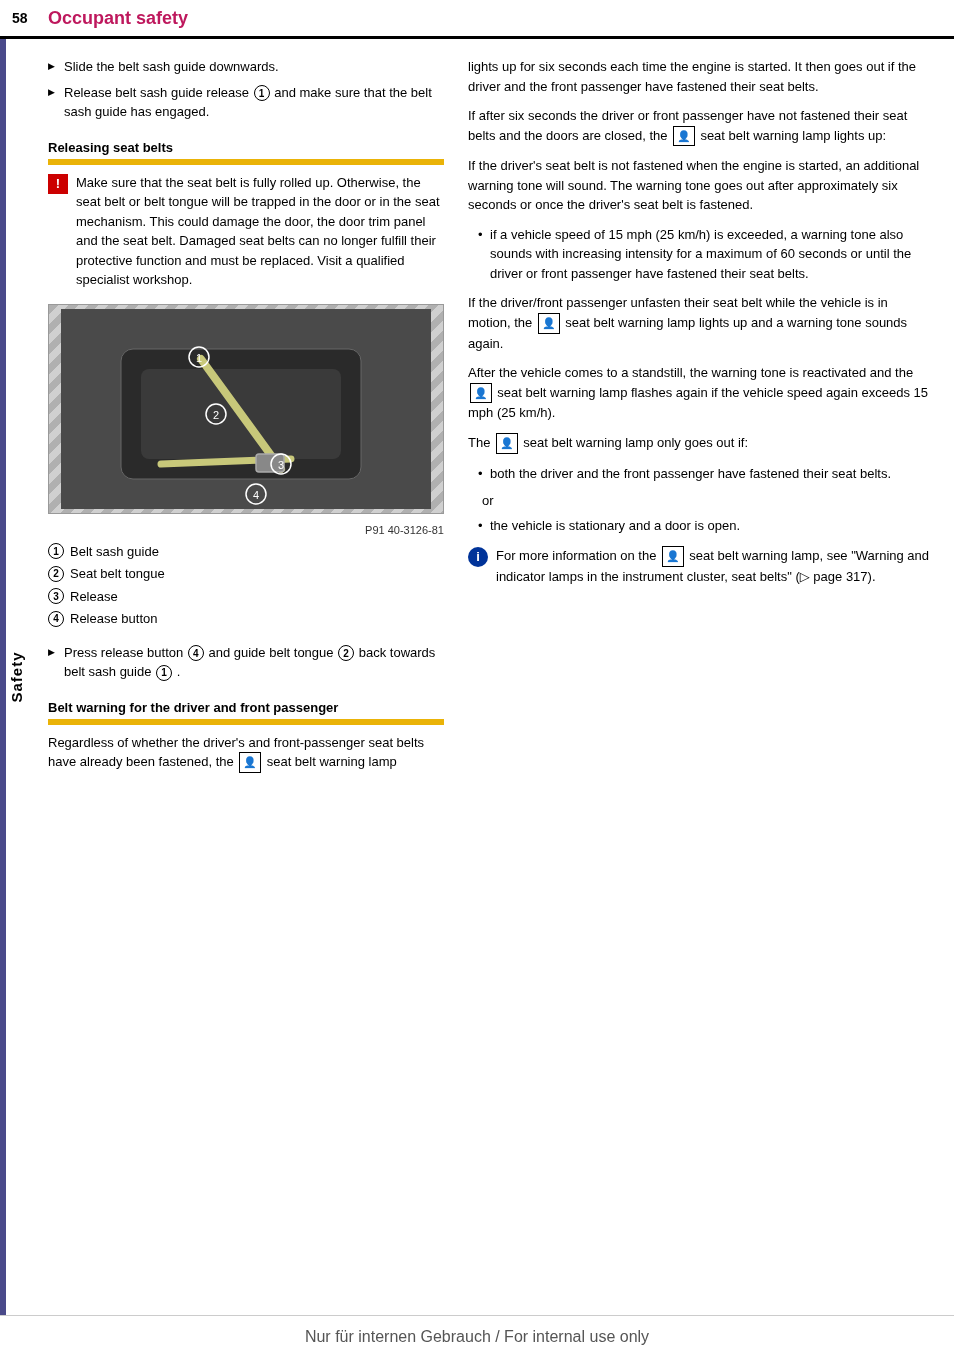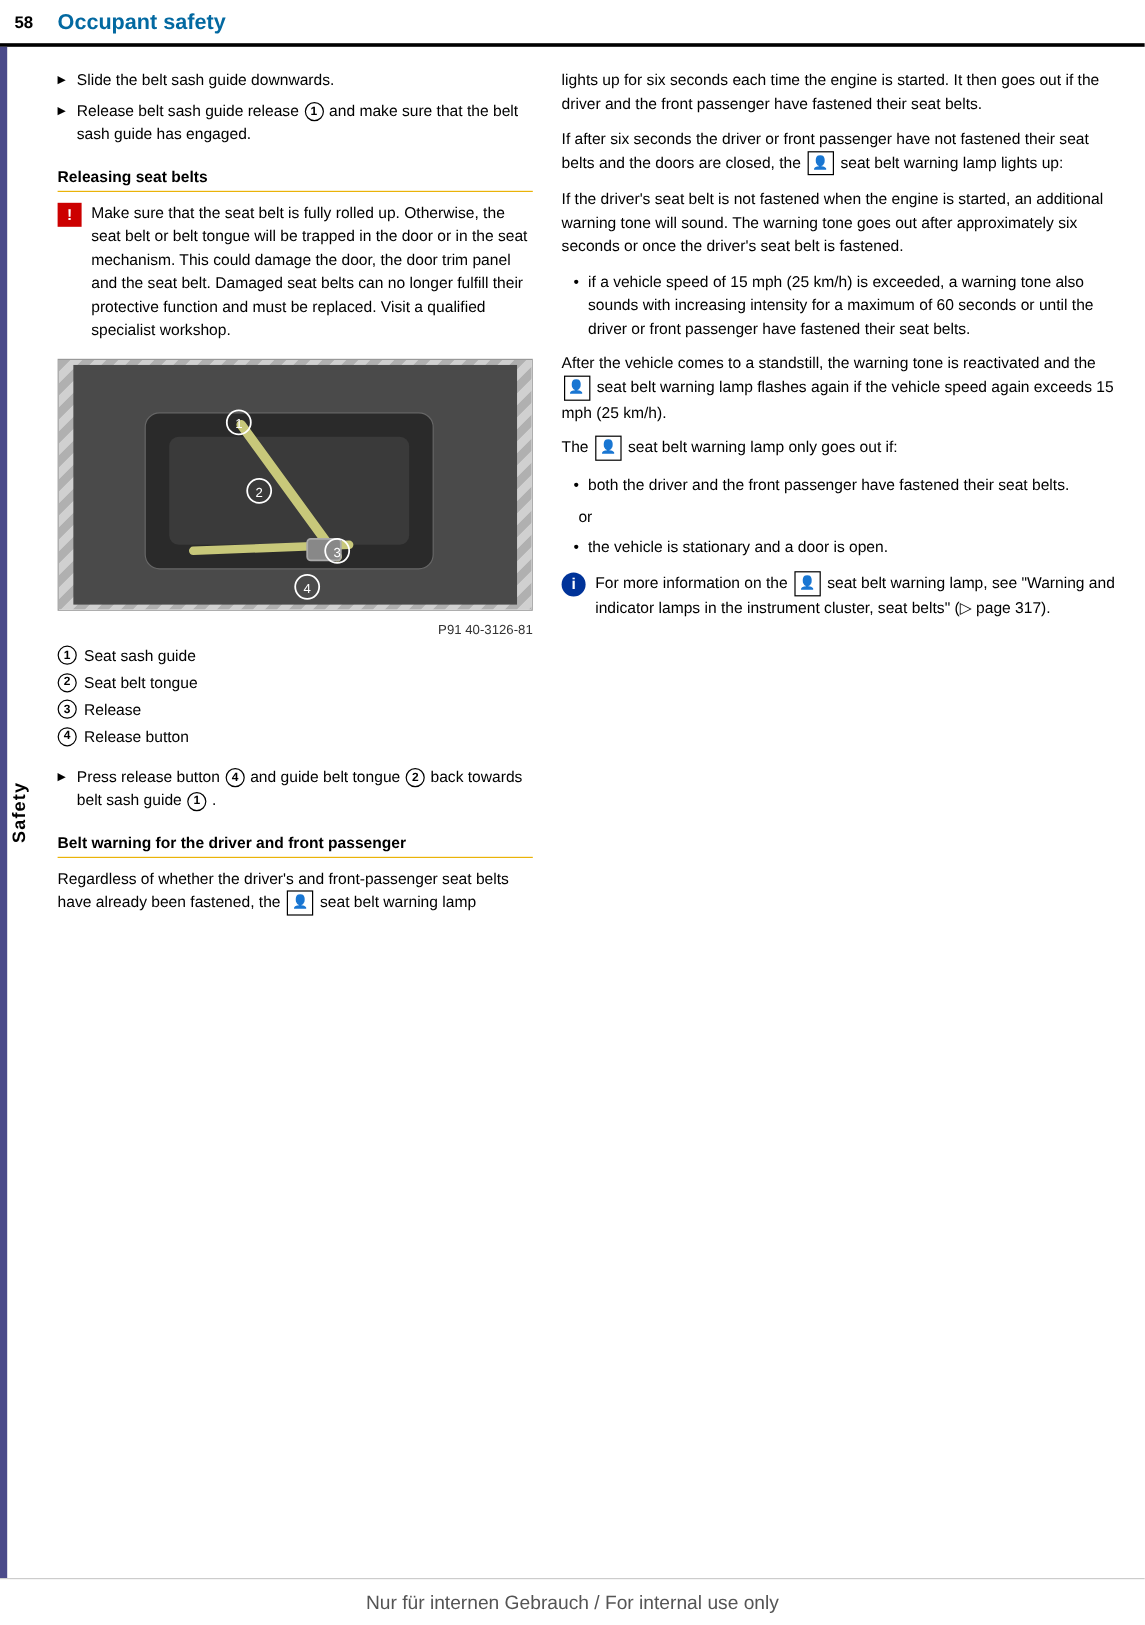--- a/index.html
+++ b/index.html
@@ -31,21 +31,21 @@
     .page-number {
       font-size: 14px;
       font-weight: bold;
       padding: 4px 14px 4px 12px;
       color: #000;
       min-width: 48px;
     }
     .header-title {
       font-size: 18px;
       font-weight: bold;
-      color: #0369a1;
+      color: #be185d;
     }
 
     
     .main-content {
       display: flex;
       flex: 1;
     }
 
     
     .sidebar {
@@ -122,21 +122,21 @@
       vertical-align: middle;
       margin: 0 1px;
       font-weight: bold;
     }
 
     .section-title {
       font-size: 13px;
       font-weight: bold;
       margin-bottom: 8px;
       margin-top: 18px;
-      border-bottom: 1px solid #eab308;
+      border-bottom: 6px solid #eab308;
       padding-bottom: 4px;
     }
 
     .warning-box {
       display: flex;
       align-items: flex-start;
       margin-bottom: 14px;
       gap: 8px;
     }
     .warning-icon {
@@ -336,21 +336,21 @@
             <text x="195" y="190" font-size="11" fill="#fff" text-anchor="middle">4</text>
           </svg>
         </div>
       </div>
 
       <div class="image-caption">P91 40-3126-81</div>
 
       <ul class="numbered-items">
         <li>
           <span class="num-circle">1</span>
-          <span>Seat sash guide</span>
+          <span>Belt sash guide</span>
         </li>
         <li>
           <span class="num-circle">2</span>
           <span>Seat belt tongue</span>
         </li>
         <li>
           <span class="num-circle">3</span>
           <span>Release</span>
         </li>
         <li>
@@ -379,20 +379,23 @@
       <p>
         If after six seconds the driver or front passenger have not fastened their seat belts and the doors are closed, the <span class="lamp-icon">👤</span> seat belt warning lamp lights up:
       </p>
 
       <p>If the driver's seat belt is not fastened when the engine is started, an additional warning tone will sound. The warning tone goes out after approximately six seconds or once the driver's seat belt is fastened.</p>
 
       <ul class="dot-list">
         <li>if a vehicle speed of 15 mph (25 km/h) is exceeded, a warning tone also sounds with increasing intensity for a maximum of 60 seconds or until the driver or front passenger have fastened their seat belts.</li>
       </ul>
 
+      <p>
+        If the driver/front passenger unfasten their seat belt while the vehicle is in motion, the <span class="lamp-icon">👤</span> seat belt warning lamp lights up and a warning tone sounds again.
+      </p>
 
 
       <p>
         After the vehicle comes to a standstill, the warning tone is reactivated and the <span class="lamp-icon">👤</span> seat belt warning lamp flashes again if the vehicle speed again exceeds 15 mph (25 km/h).
       </p>
 
       <p>
         The <span class="lamp-icon">👤</span> seat belt warning lamp only goes out if:
       </p>
 

